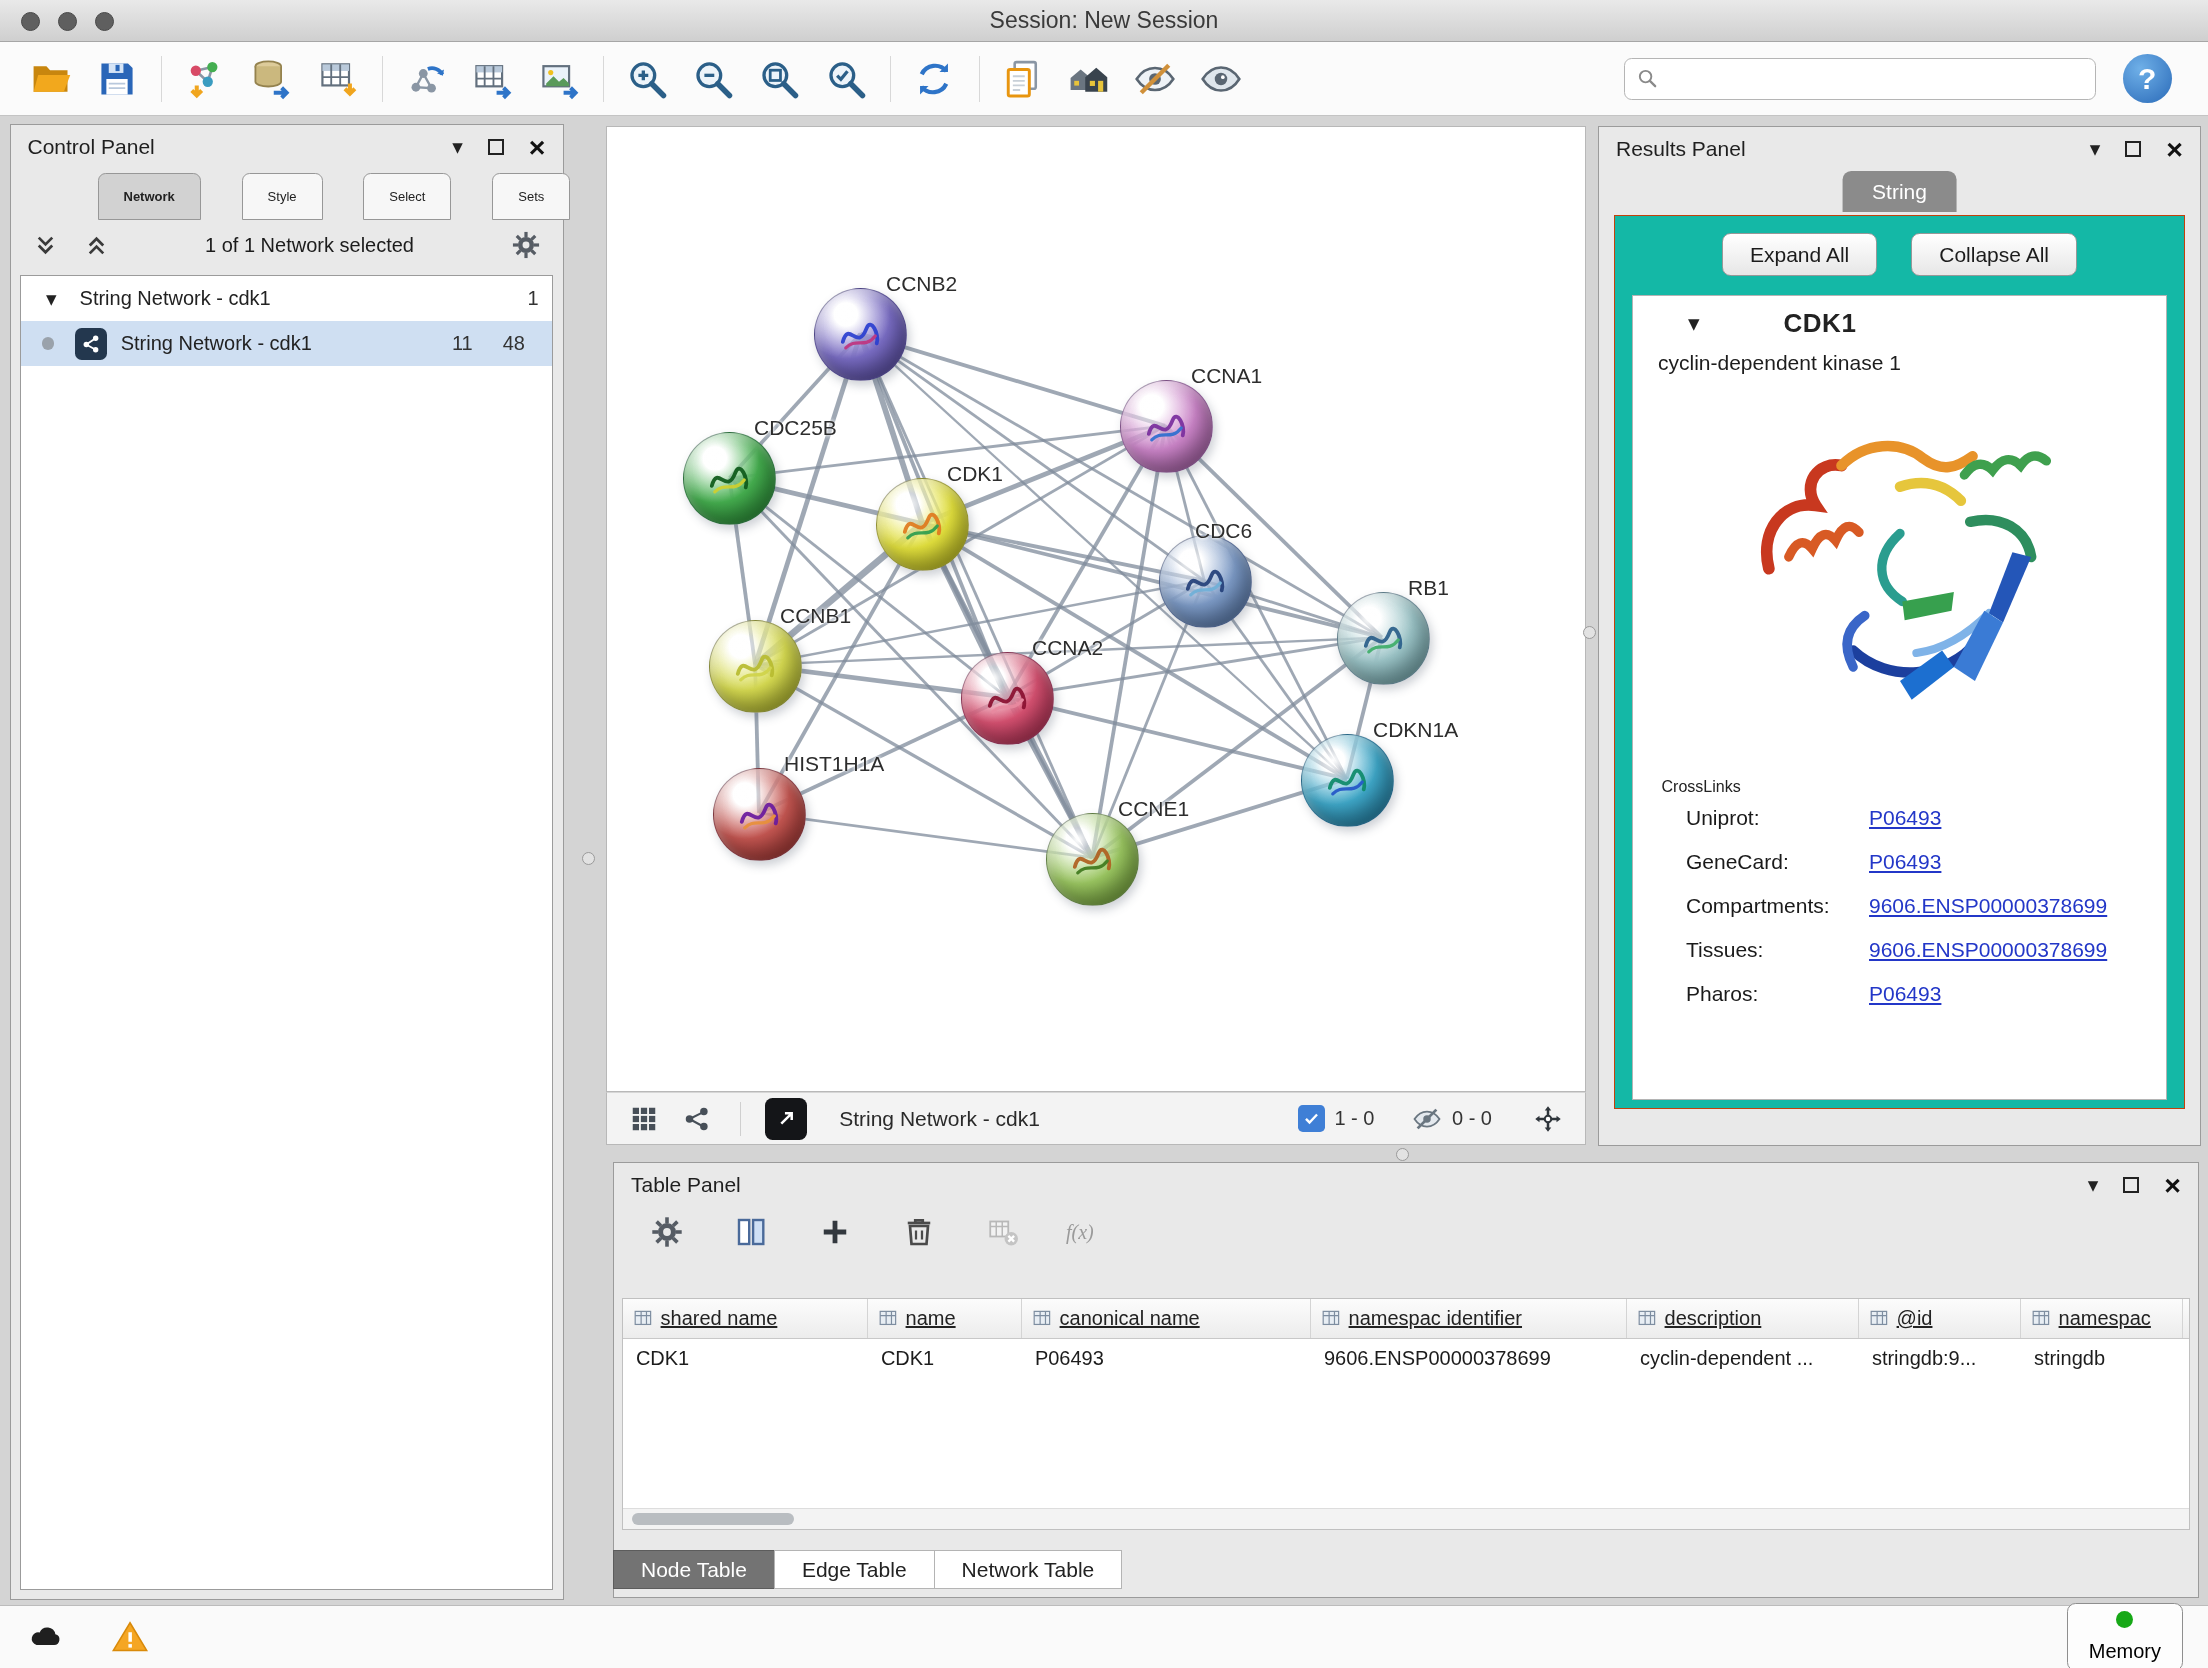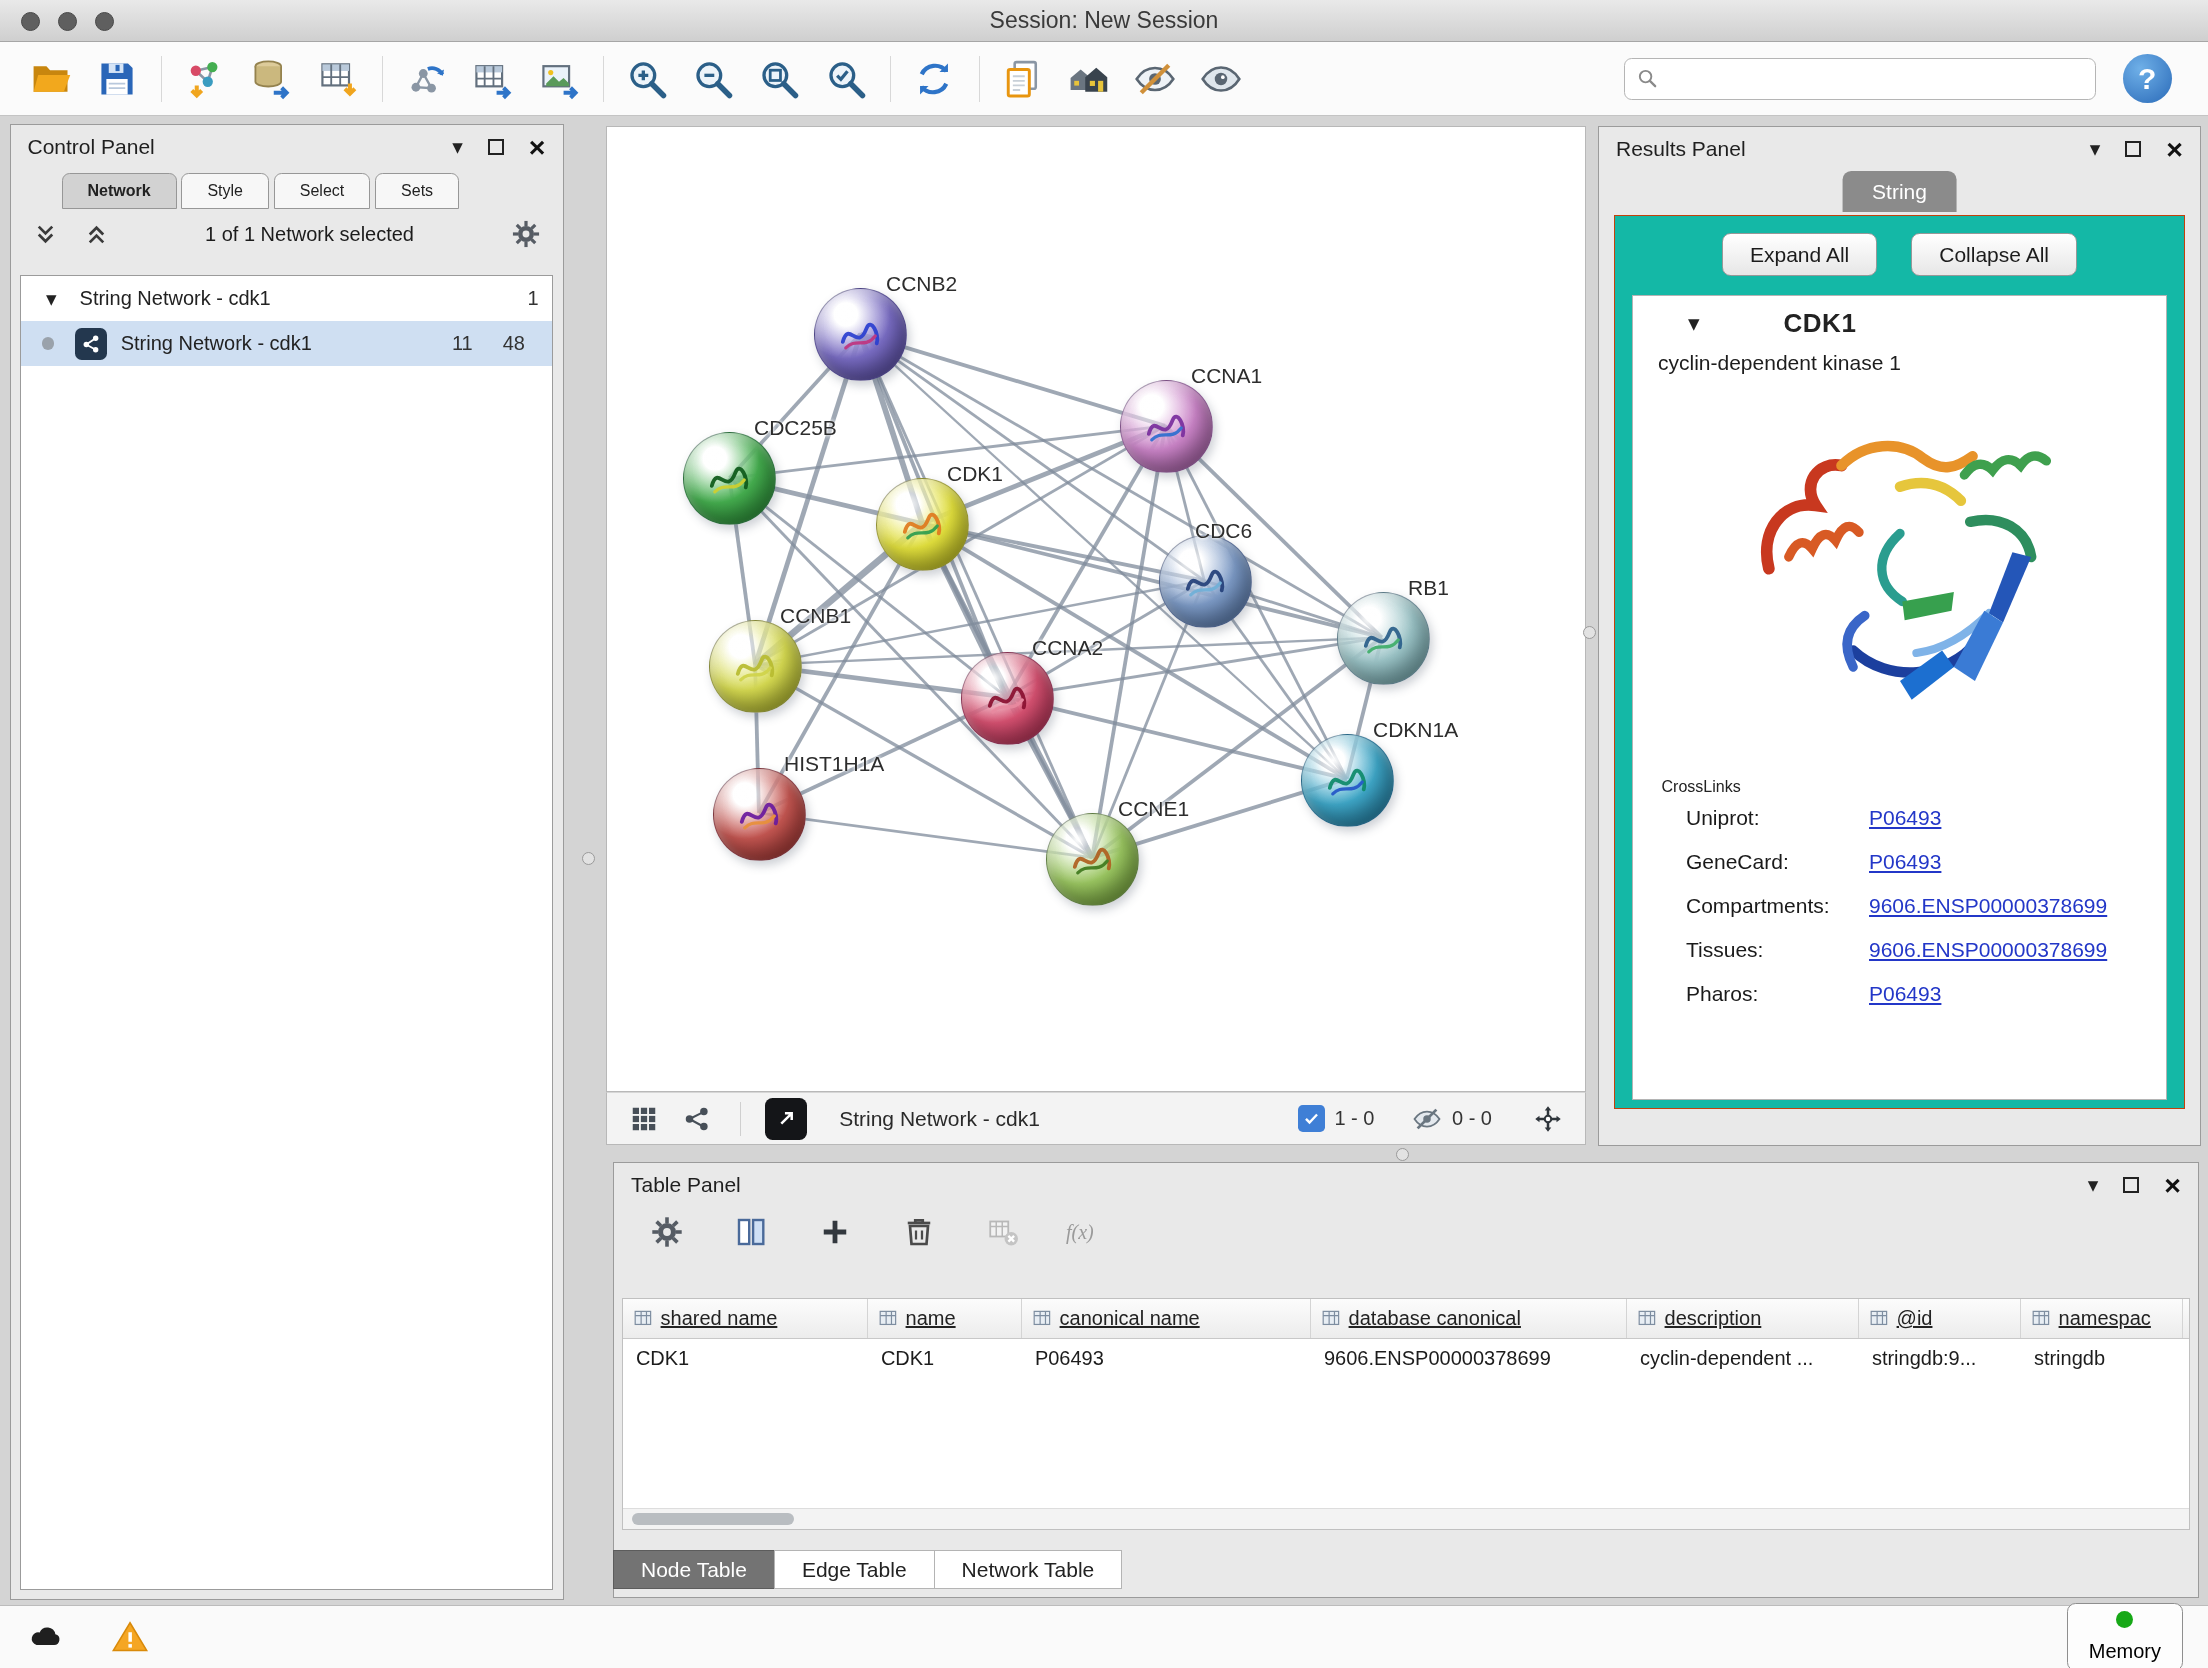--- a/index.html
+++ b/index.html
@@ -32,22 +32,22 @@
   .panel { background: #e9e9e9; border: 1px solid #9b9b9b; }
   .panel-header { height: 44px; display: flex; align-items: center; padding: 0 17px; font-size: 21px; color: #1f1f1f; }
   .ph-icons { margin-left: auto; display: flex; align-items: center; gap: 25px; }
   .ph-tri { font-size: 21px; color: #222; }
   .ph-sq { width: 16px; height: 16px; border: 2.4px solid #222; }
   .ph-x { font-size: 28.5px; font-weight: bold; color: #111; line-height: 1; }
 
   
   .control-panel { position: absolute; left: 9.5px; top: 124px; width: 554px; height: 1476px; }
   .cp-tabs { display: flex; padding-left: 51px; margin-top: 3.8px; }
-  .cp-tab { padding: 8px 25px; border: 1px solid #979797; background: #f7f7f7; font-size: 16px;
-    border-radius: 7.6px 7.6px 0 0; margin-right: 4.8px; }
+  .cp-tab { padding: 15px 25px; border: 1px solid #979797; background: #f7f7f7; font-size: 13px;
+    border-radius: 7.6px 7.6px 0 0; margin-right: 4.8px; margin-left: 36px; }
   .cp-tab.active { background: #d2d2d2; font-weight: bold; }
   .sel-row { height: 51px; display: flex; align-items: center; padding: 4px 21px; gap: 24px; }
   .sel-row .chev { width: 27px; height: 27px; }
   .sel-text { flex: 1; text-align: center; font-size: 20px; color: #1c1c1c; }
   .gear-ic { width: 32px; height: 32px; }
   .cp-box { position: absolute; top: 150px; left: 9.5px; right: 9.5px; bottom: 9.5px; background: #fff; border: 1px solid #9b9b9b; overflow: hidden; }
   .tree-row { height: 45px; display: flex; align-items: center; font-size: 20px; }
   .tree-row.root { padding: 0 13.3px 0 25px; }
   .tree-row.root .tri { font-size: 21px; margin-right: 23px; }
   .tcount { margin-left: auto; color: #333; }
@@ -696,21 +696,21 @@
             <rect x="1" y="2" width="13" height="11" fill="#e8eef4" stroke="#7d8da0"></rect>
             <path d="M1 5.5h13M6 2v11M10.5 2v11" stroke="#7d8da0" stroke-width="1" fill="none"></path>
           </svg>
           <span>canonical name</span>
         </div>
         <div class="th" style="width: 316px;">
           <svg class="colicon" viewBox="0 0 16 16">
             <rect x="1" y="2" width="13" height="11" fill="#e8eef4" stroke="#7d8da0"></rect>
             <path d="M1 5.5h13M6 2v11M10.5 2v11" stroke="#7d8da0" stroke-width="1" fill="none"></path>
           </svg>
-          <span>database canonical</span>
+          <span>namespac identifier</span>
         </div>
         <div class="th" style="width: 232px;">
           <svg class="colicon" viewBox="0 0 16 16">
             <rect x="1" y="2" width="13" height="11" fill="#e8eef4" stroke="#7d8da0"></rect>
             <path d="M1 5.5h13M6 2v11M10.5 2v11" stroke="#7d8da0" stroke-width="1" fill="none"></path>
           </svg>
           <span>description</span>
         </div>
         <div class="th" style="width: 162px;">
           <svg class="colicon" viewBox="0 0 16 16">

